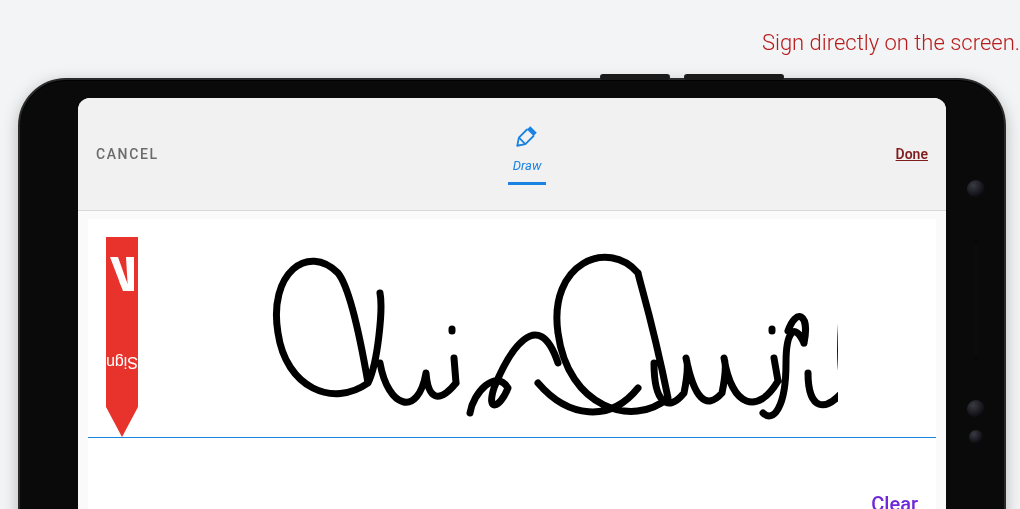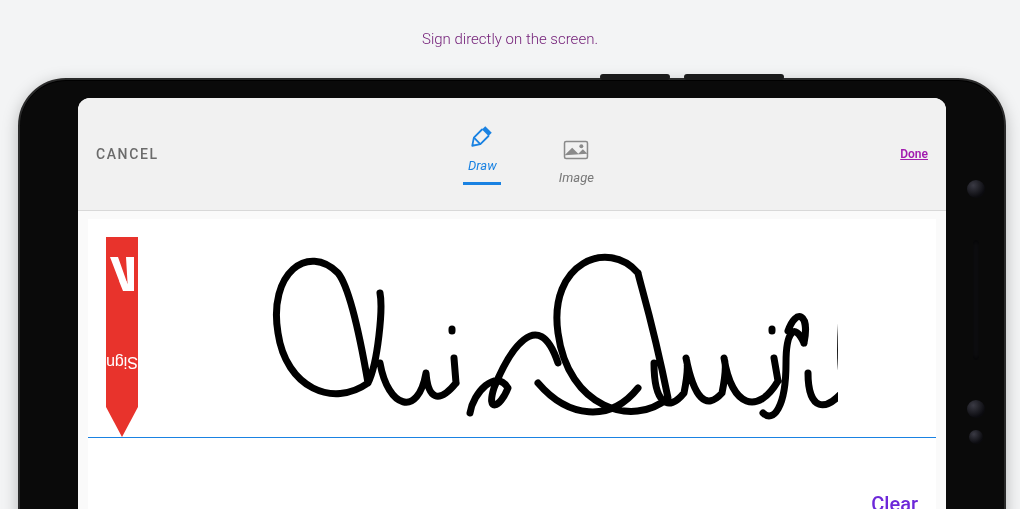--- a/index.html
+++ b/index.html
@@ -1,17 +1,17 @@
 <!DOCTYPE html>
 <html><head>
 <meta charset="utf-8">
 <style>
   html,body{margin:0;padding:0;width:1020px;height:509px;background:#f3f4f5;font-family:-apple-system,BlinkMacSystemFont,"Segoe UI",Roboto,Helvetica,Arial,sans-serif;overflow:hidden;}
   .page{position:relative;width:1020px;height:509px;}
-  .caption{position:absolute;top:30px;left:0;width:100%;text-align:center;font-size:15px;font-weight:300;color:#701a75;}
+  .caption{position:absolute;top:30px;left:0;width:100%;text-align:right;font-size:22px;font-weight:300;color:#b91c1c;}
   
   .phone{position:absolute;left:18px;top:78px;width:984px;height:480px;background:#0a0a0a;border:2px solid #2a2a2a;border-radius:48px 48px 0 0;box-shadow:0 1px 0 #000 inset,0 4px 16px rgba(0,0,0,.25);}
   
   .edge-btn{position:absolute;top:-6px;height:6px;background:#1a1a1a;border-radius:3px;}
   .edge-btn.b1{left:580px;width:70px;}
   .edge-btn.b2{left:664px;width:100px;}
   
   .sensor-strip{position:absolute;right:15px;top:100px;width:26px;height:280px;}
   .sensor-dot{position:absolute;left:4px;width:18px;height:18px;border-radius:50%;background:radial-gradient(circle at 35% 30%,#3a3a44 0%,#0b0b0f 70%);}
   .sensor-dot.d1{top:0;}
@@ -21,21 +21,21 @@
   
   .screen{position:absolute;left:58px;top:18px;right:58px;bottom:0;border-radius:12px 12px 0 0;background:#fafafa;overflow:hidden;}
   
   .toolbar{height:78px;border-bottom:1px solid #d8d8d8;background:#f1f1f1;display:flex;align-items:center;justify-content:space-between;padding:17px 18px;}
   .cancel{color:#6b6b6b;font-size:14px;letter-spacing:1.6px;font-weight:500;cursor:pointer;}
   .tabs{display:flex;gap:42px;align-items:flex-end;font-style:italic;}
   .tab{display:flex;flex-direction:column;align-items:center;gap:5px;cursor:pointer;min-width:52px;}
   .tab-label{font-size:13px;color:#777;}
   .tab.active .tab-label{color:#1a82e2;}
   .tab.active::after{content:"";display:block;width:38px;height:3px;background:#1a82e2;margin-top:4px;}
-  .done{color:#a21caf;font-size:12px;font-weight:600;cursor:pointer;text-decoration:underline;}
+  .done{color:#7f1d1d;font-size:14px;font-weight:600;cursor:pointer;text-decoration:underline;}
   
   .ic-pen svg{width:26px;height:26px;}
   .ic-image svg,.ic-camera svg{width:26px;height:22px;}
   
   .canvas-wrap{position:relative;background:#fff;margin:8px 10px 0 10px;height:290px;}
   .sign-tag{position:absolute;left:10px;top:18px;}
   .sign-tag svg{display:block;}
   .baseline{position:absolute;left:0;right:0;top:218px;height:0;border-top:1px solid #1a82e2;}
   .signature{position:absolute;left:150px;top:-6px;width:600px;height:240px;}
   .clear{position:absolute;right:18px;top:234px;color:#6d28d9;font-size:20px;font-weight:500;cursor:pointer;margin-top:39px;}
@@ -66,30 +66,20 @@
             <span class="ic-pen">
               <svg viewBox="0 0 32 32" fill="none" stroke="#1a82e2" stroke-width="2.2" stroke-linejoin="round" stroke-linecap="round">
                 <path d="M20 4 L28 12 L24 16 L16 8 Z" fill="#1a82e2" stroke="none"></path>
                 <path d="M16 8 L6 18 L4 28 L14 26 L24 16"></path>
                 <path d="M7 19 L13 25"></path>
               </svg>
             </span>
             <span class="tab-label">Draw</span>
           </div>
 
-          <div class="tab">
-            <span class="ic-image">
-              <svg viewBox="0 0 34 26" fill="none" stroke="#8a8a8a" stroke-width="2">
-                <rect x="2" y="2" width="30" height="22" rx="2"></rect>
-                <polyline points="2,20 12,10 20,18 26,12 32,18" fill="#8a8a8a" stroke="none"></polyline>
-                <circle cx="24" cy="8" r="2.6" fill="#8a8a8a" stroke="none"></circle>
-              </svg>
-            </span>
-            <span class="tab-label">Image</span>
-          </div>
 
         </div>
 
         <div class="done">Done</div>
       </div>
 
       <div class="canvas-wrap">
         <div class="sign-tag">
           <svg width="48" height="200" viewBox="0 0 48 200">
             <path d="M8 0 H40 V170 L24 200 L8 170 Z" fill="#e8332c"></path>

